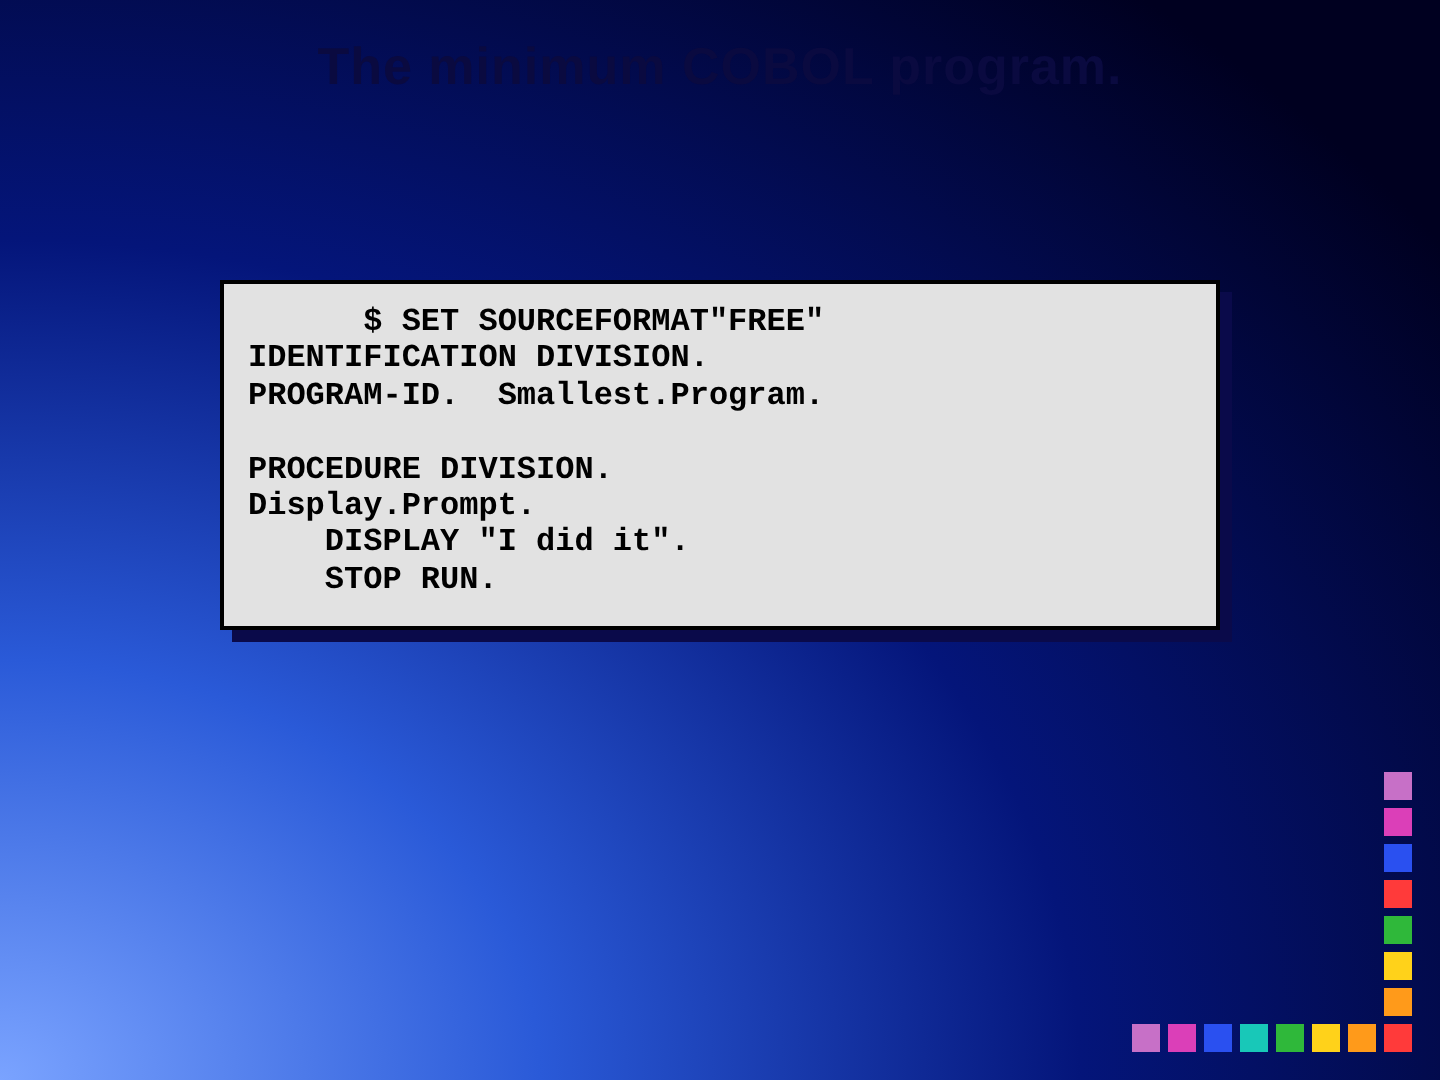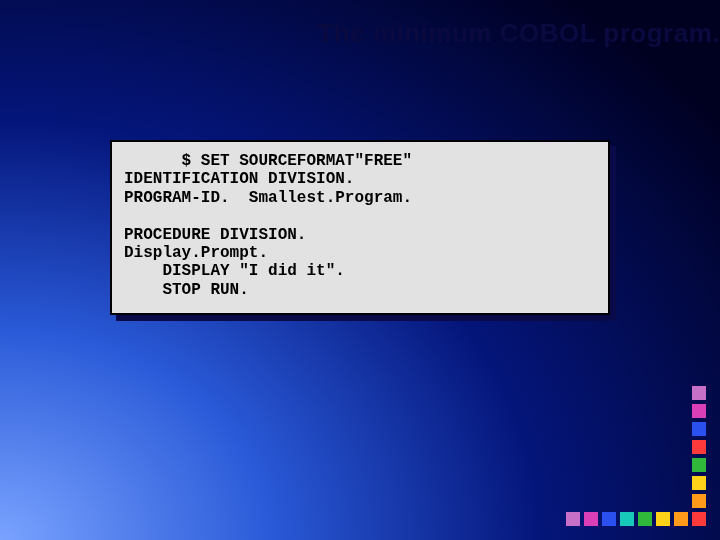--- a/index.html
+++ b/index.html
@@ -7,21 +7,21 @@
   body {
     font-family: Arial, Helvetica, sans-serif;
     background: radial-gradient(ellipse 900px 700px at 0% 100%, #7aa3ff 0%, #2a5ad8 30%, #04157a 60%, #000020 100%);
     position: relative;
   }
   .title {
     position: absolute;
     top: 18px;
     left: 0;
     width: 100%;
-    text-align: right;
+    text-align: center;
     color: #0a0a40;
     font-size: 26px;
     font-weight: bold;
     letter-spacing: 0.5px;
   }
   .code-wrap {
     position: absolute;
     top: 140px;
     left: 110px;
     width: 500px;

